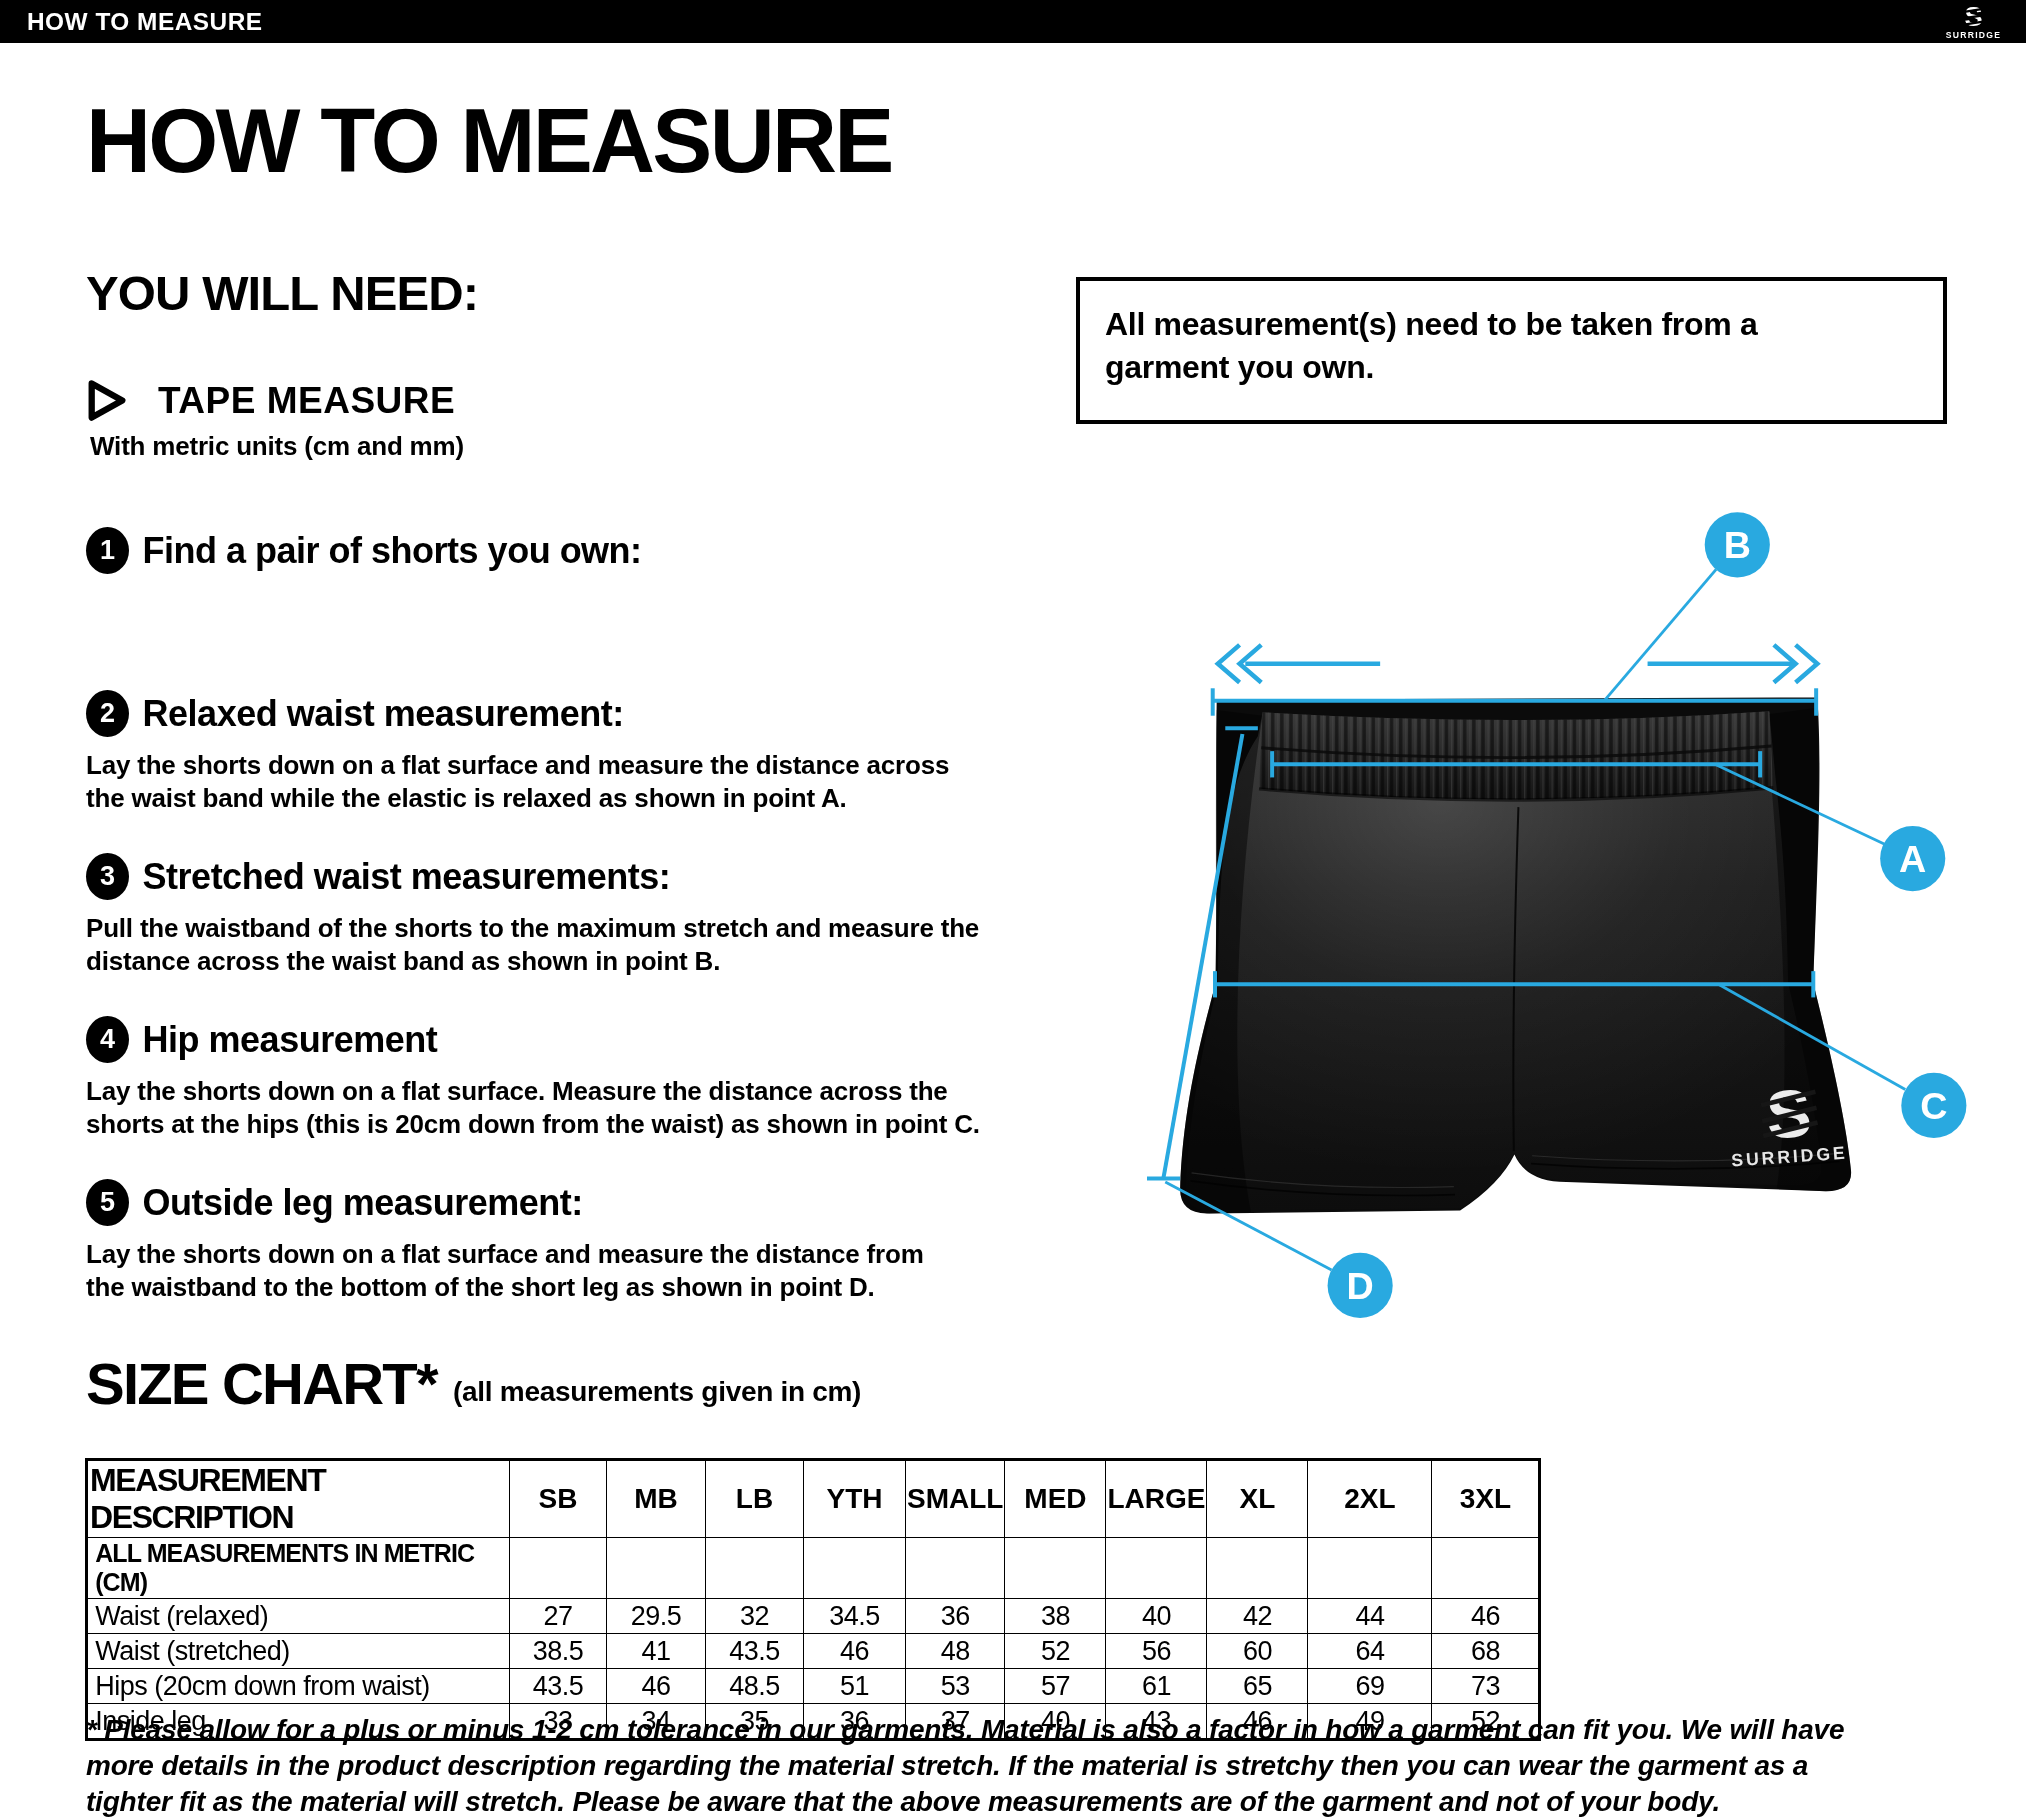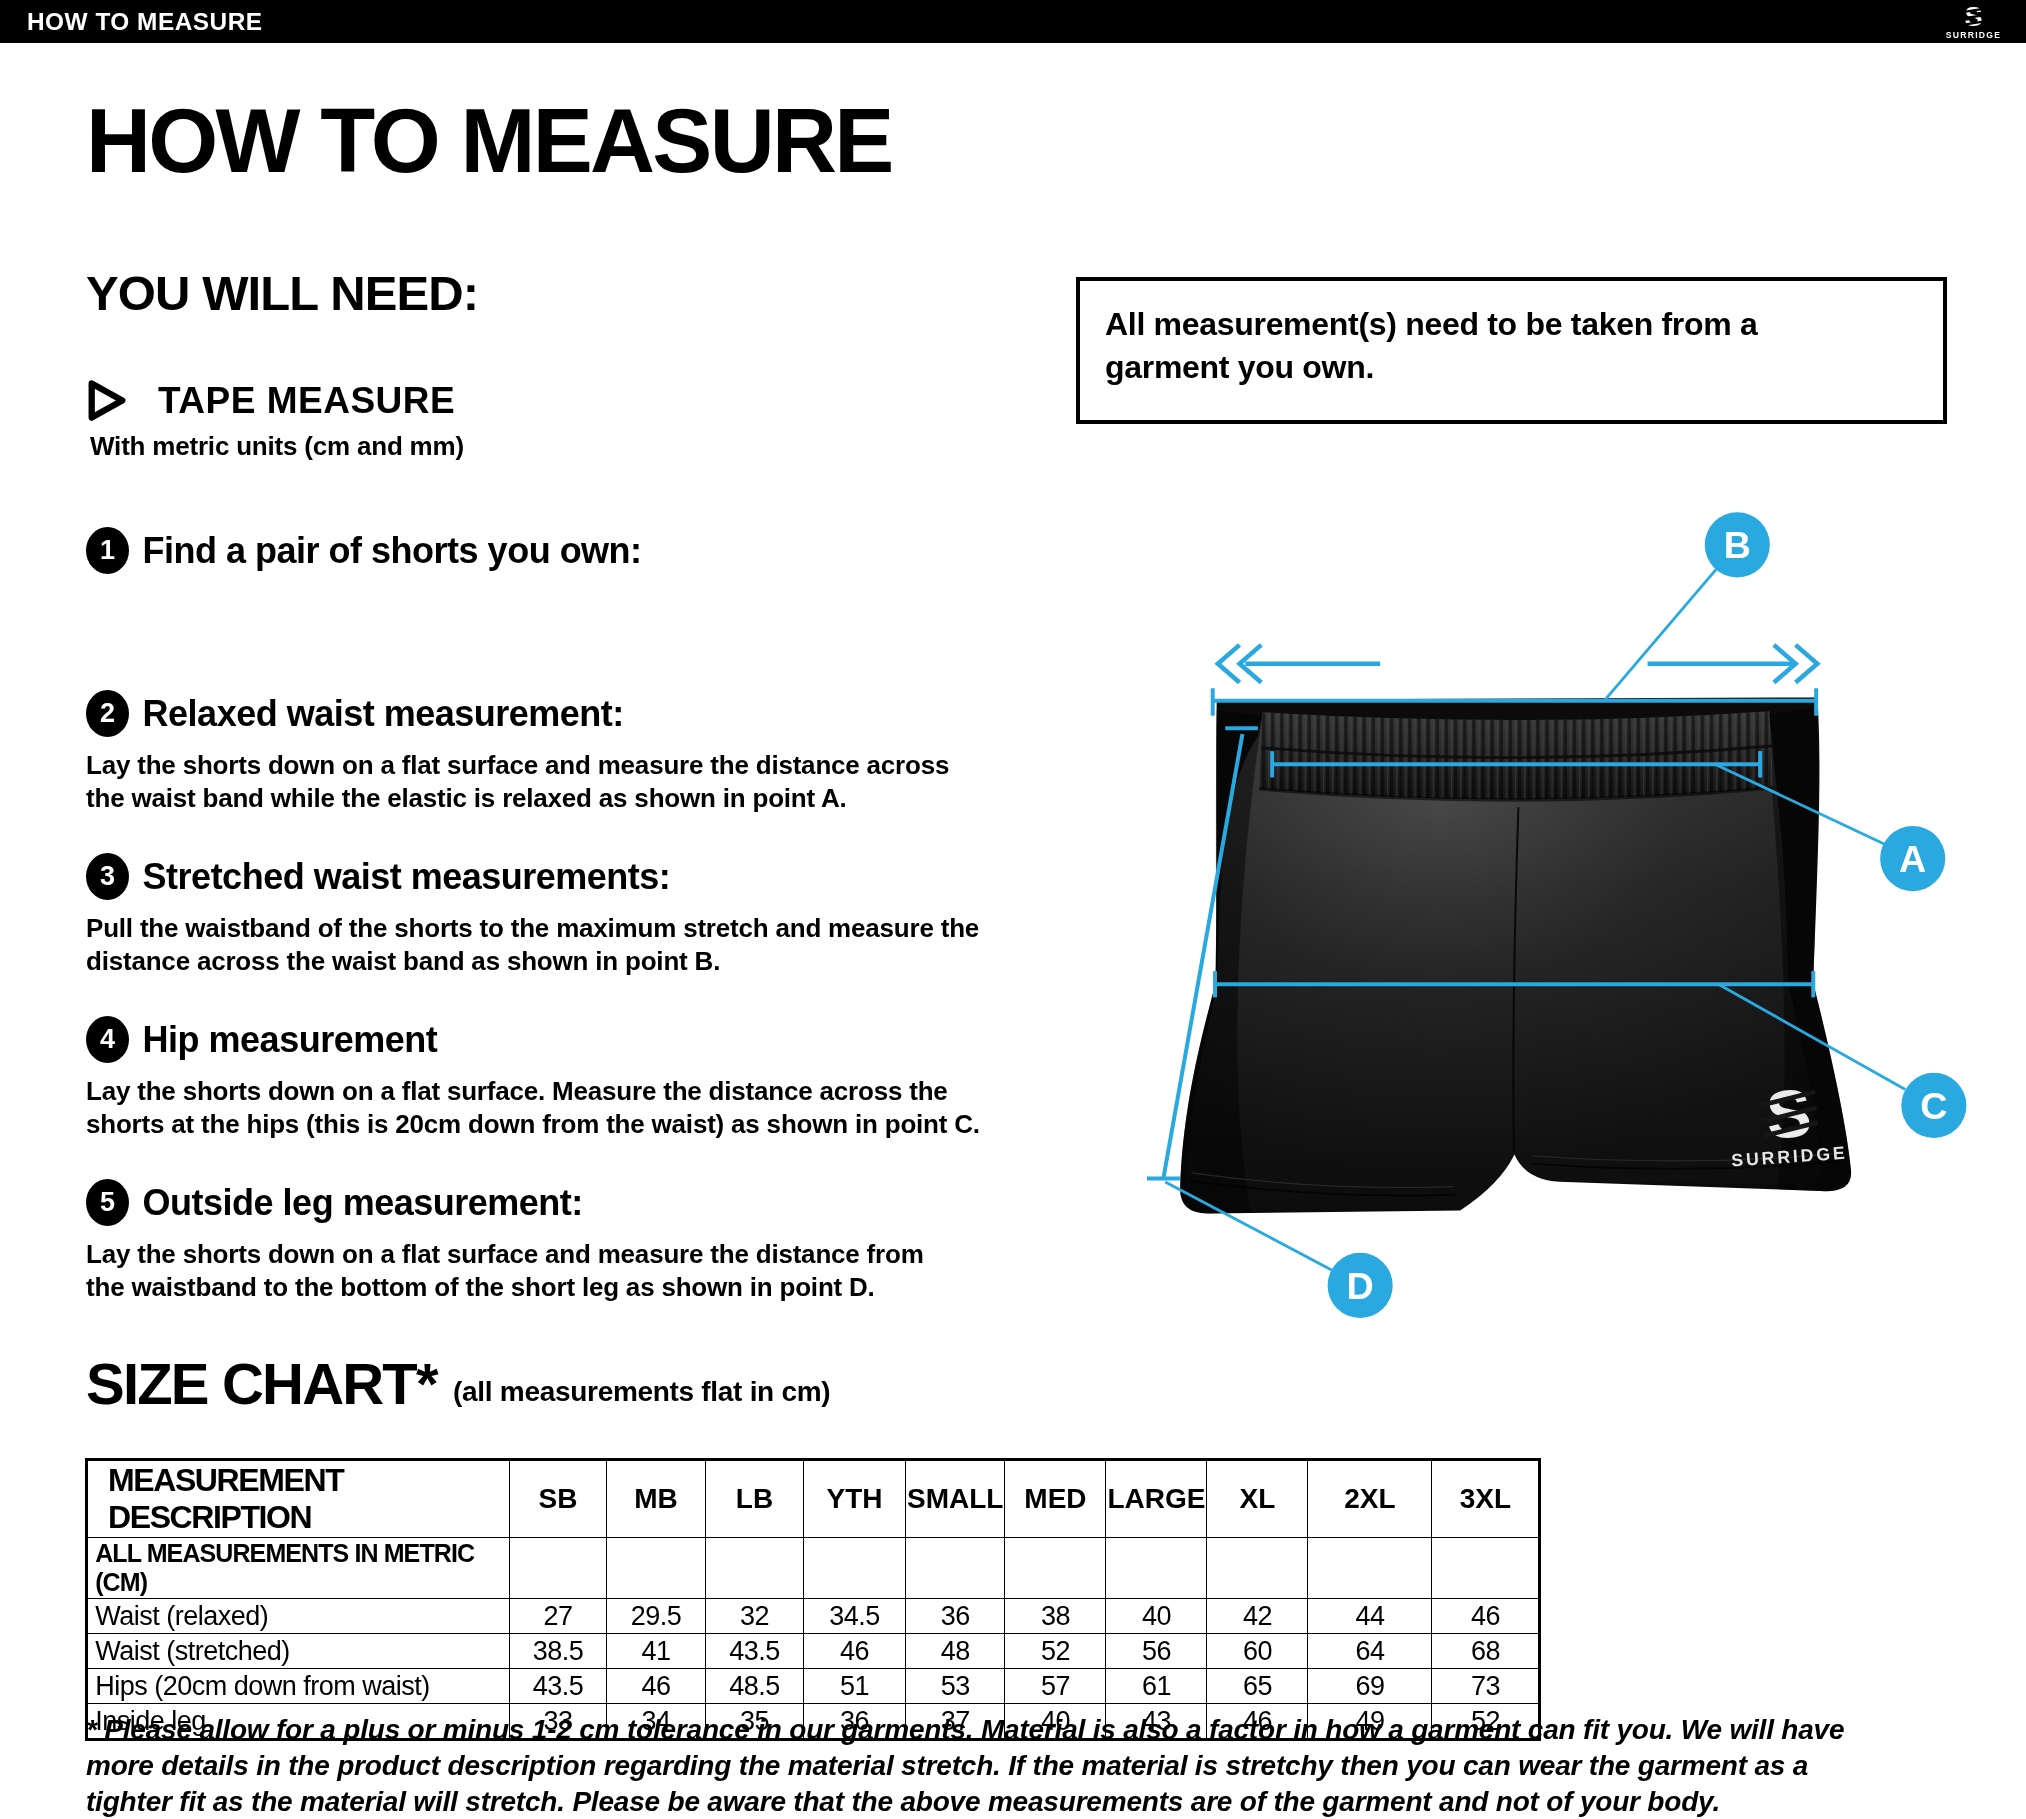--- a/index.html
+++ b/index.html
@@ -45,21 +45,21 @@
   .sizechart-title { font-size:58px; font-weight:700; letter-spacing:-1.8px; line-height:1;
     white-space:nowrap; }
   .sizechart-sub { font-size:28px; font-weight:bold; padding-bottom:5.4px; letter-spacing:-0.3px;
     white-space:nowrap; }
 
   table.sizes { position:absolute; left:85px; top:1458px; border-collapse:collapse;
     table-layout:fixed; border:3.6px solid #000; }
   table.sizes td { border:1.8px solid #000; overflow:hidden; }
   .r-head td { height:62px; font-size:28px; font-weight:bold; text-align:center;
     border-bottom-width:3.6px; }
-  .r-head td.desc { font-size:32px; letter-spacing:-1.4px; text-align:left; padding-left:20px; }
+  .r-head td.desc { font-size:32px; letter-spacing:-1.4px; text-align:left; padding-left:2px; }
   .r-metric td { height:41px; border-bottom-width:3.6px; }
   .r-metric td.desc { font-size:25px; font-weight:bold; letter-spacing:-0.9px; text-align:left;
     padding-left:7.2px; }
   .r-data td { height:32px; font-size:27px; text-align:center; letter-spacing:-0.5px; }
   .r-data td.desc { text-align:left; padding-left:7.2px; }
 
   
   .footnote { position:absolute; left:86px; top:1712px; width:1891px;
     font-size:28px; font-weight:bold; font-style:italic; line-height:36px;
     letter-spacing:-0.2px; white-space:pre-line; }
@@ -275,21 +275,21 @@
         </g>
         <g>
           <circle cx="401" cy="1427" r="57" fill="#29A9E0"></circle>
           <text x="401" y="1450" text-anchor="middle" fill="#fff" font-size="66" font-weight="800" font-family="Liberation Sans, sans-serif">D</text>
         </g>
       </g>
   </svg>
 
   <div class="sizechart-head">
     <span class="sizechart-title">SIZE CHART*</span>
-    <span class="sizechart-sub">(all measurements flat in cm)</span>
+    <span class="sizechart-sub">(all measurements given in cm)</span>
   </div>
 
   <table class="sizes" id="size-table">
     <colgroup>
       <col style="width:423px">
         <col style="width:97px">
         <col style="width:99px">
         <col style="width:98px">
       <col style="width:102px">
         <col style="width:98px">

